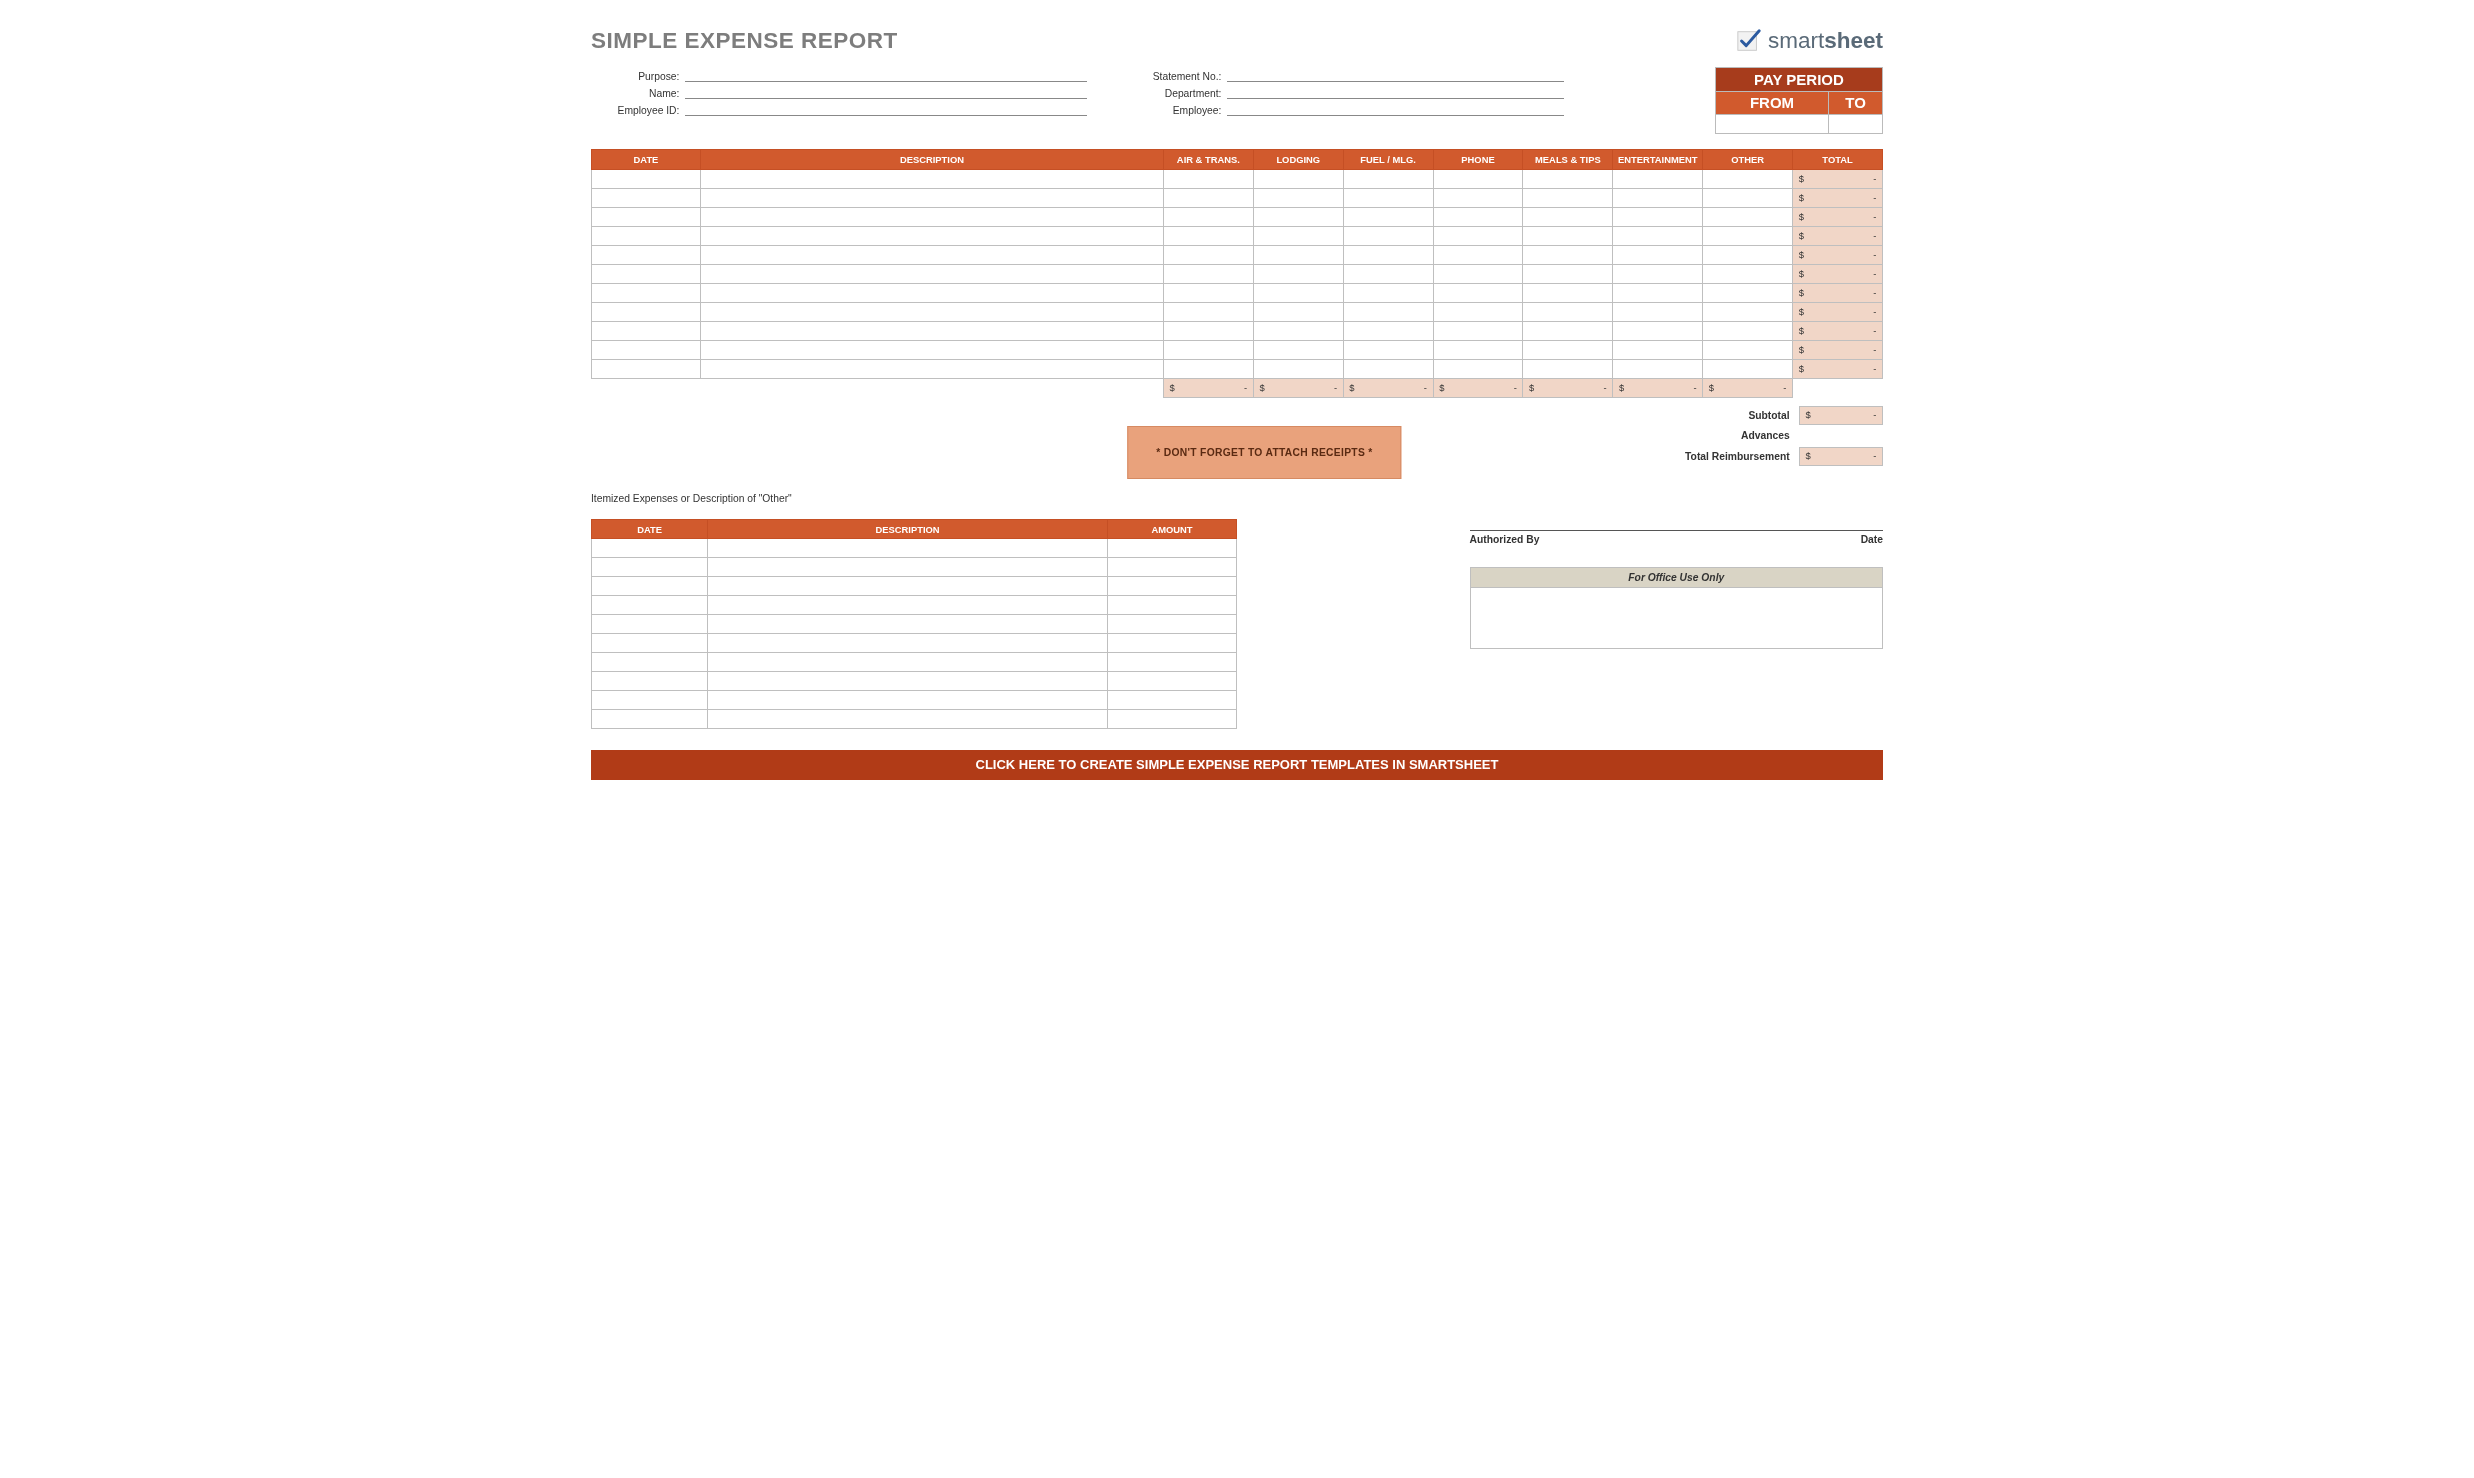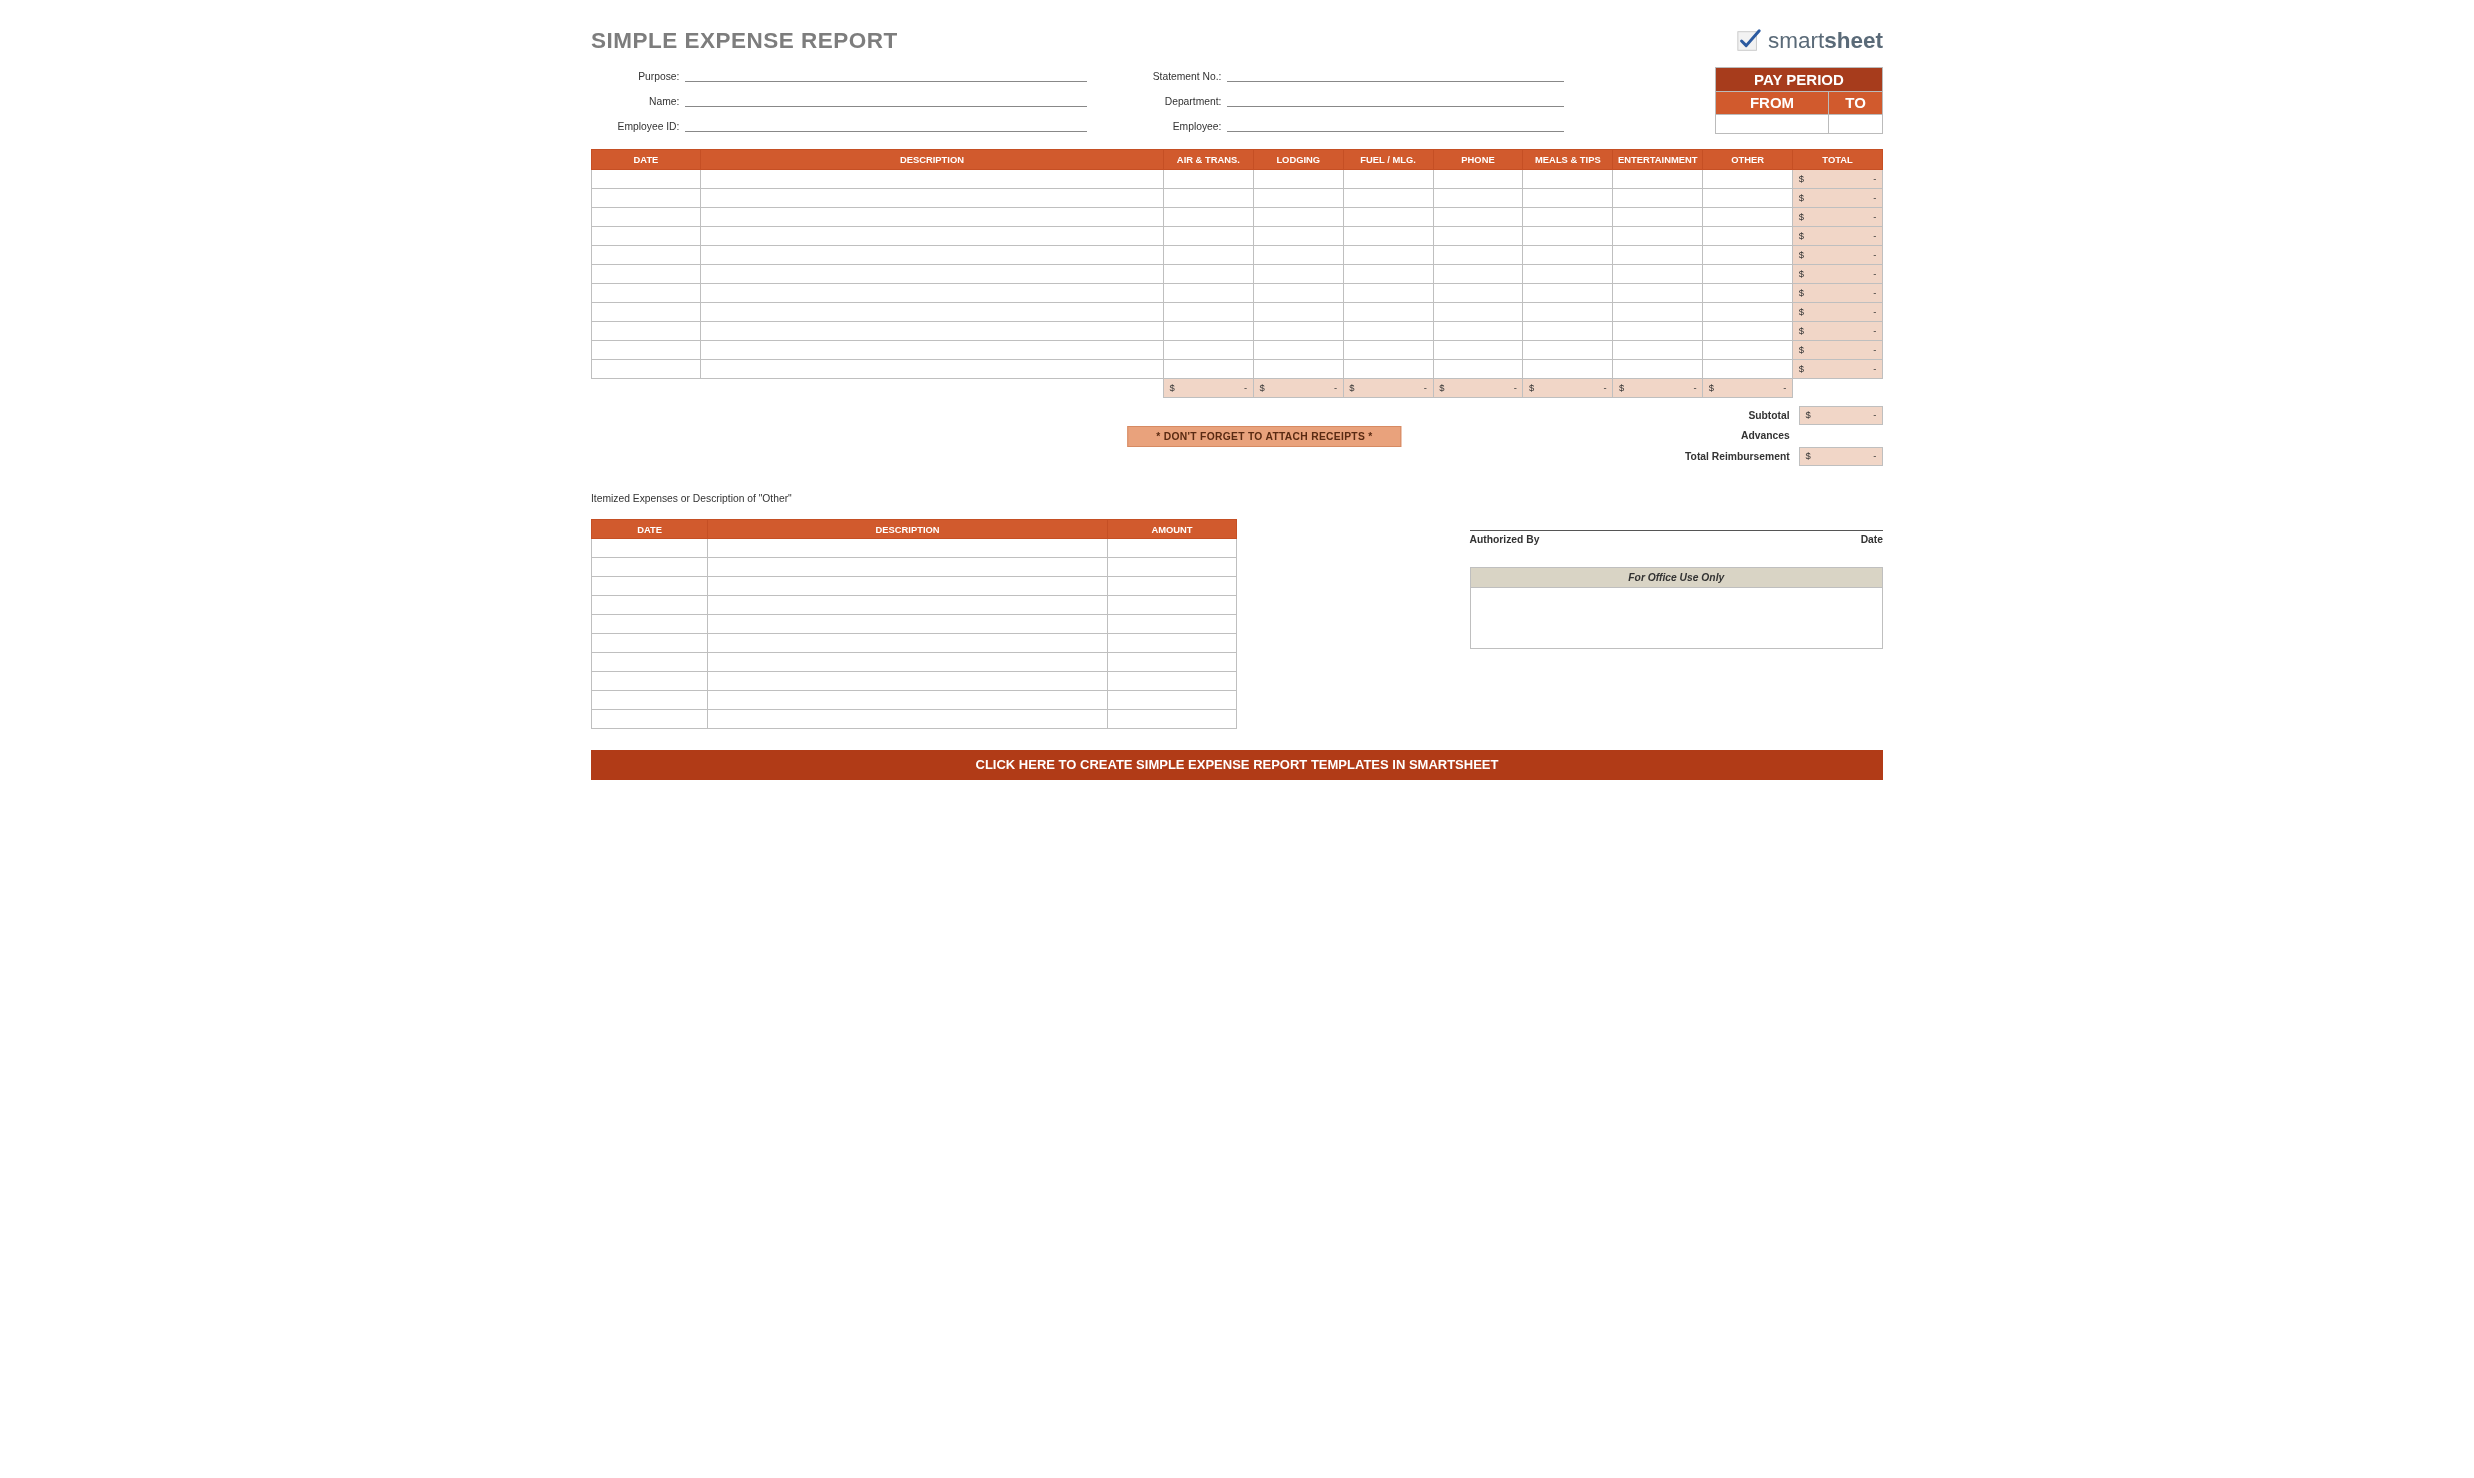--- a/index.html
+++ b/index.html
@@ -44,21 +44,21 @@
     margin-bottom: 15px;
   }
   .info-cols {
     display: flex;
     gap: 37px;
     flex: 1;
   }
   .info-col {
     display: flex;
     flex-direction: column;
-    gap: 10px;
+    gap: 2px;
   }
   .info-line {
     display: flex;
     align-items: flex-end;
   }
   .info-label {
     width: 94px;
     text-align: right;
     padding-right: 5.6px;
     font-size: 10.3px;
@@ -165,21 +165,21 @@
 
   .receipts {
     position: absolute;
     left: 50%;
     top: 20.6px;
     transform: translateX(-40%);
     background: #e9a27c;
     color: #5a2a12;
     font-size: 10.3px;
     font-weight: 700;
-    padding: 4px 28px;
+    padding: 20px 28px;
     border: 0.9px solid #d68a62;
     letter-spacing: 0.3px;
   }
 
   .lower-row {
     display: flex;
     justify-content: space-between;
     margin-top: 26px;
     align-items: flex-start;
   }

